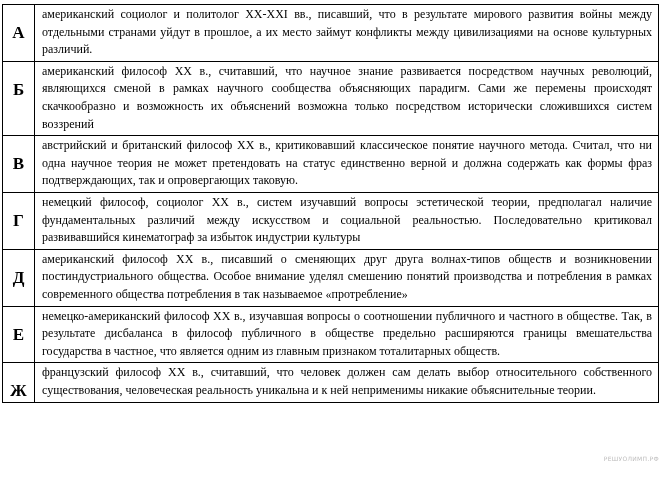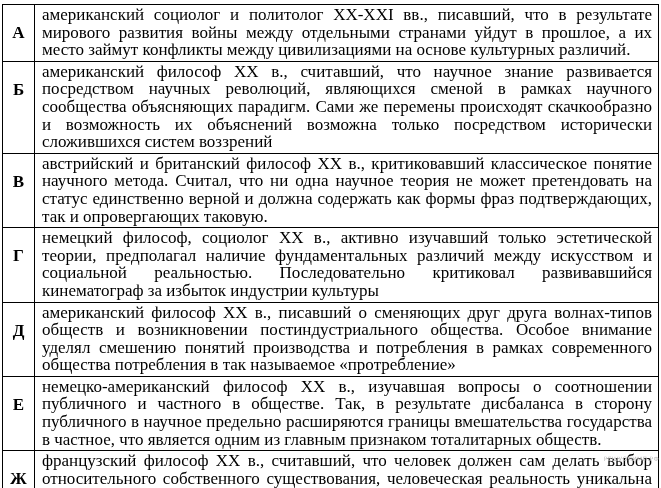--- a/index.html
+++ b/index.html
@@ -28,21 +28,21 @@
     width: 32px;
     text-align: center;
     vertical-align: top;
     padding-top: 18px;
     font-weight: bold;
     font-size: 17px;
     font-family: "Liberation Serif", "DejaVu Serif", serif;
   }
   td.desc-cell {
     padding: 1px 6px 2px 7px;
-    font-size: 17px;
+    font-size: 12px;
     line-height: 17.6px;
     text-align: justify;
     vertical-align: top;
   }
   .watermark {
     position: absolute;
     right: 2px;
     top: 455px;
     font-family: "DejaVu Sans", sans-serif;
     font-size: 6px;
@@ -63,29 +63,29 @@
       <tr>
         <td class="letter-cell">Б</td>
         <td class="desc-cell">американский философ XX в., считавший, что научное знание развивается посредством научных революций, являющихся сменой в рамках научного сообщества объясняющих парадигм. Сами же перемены происходят скачкообразно и возможность их объяснений возможна только посредством исторически сложившихся систем воззрений</td>
       </tr>
       <tr>
         <td class="letter-cell">В</td>
         <td class="desc-cell">австрийский и британский философ XX в., критиковавший классическое понятие научного метода. Считал, что ни одна научное теория не может претендовать на статус единственно верной и должна содержать как формы фраз подтверждающих, так и опровергающих таковую.</td>
       </tr>
       <tr>
         <td class="letter-cell">Г</td>
-        <td class="desc-cell">немецкий философ, социолог XX в., активно изучавший только эстетической теории, предполагал наличие фундаментальных различий между искусством и социальной реальностью. Последовательно критиковал развивавшийся кинематограф за избыток индустрии культуры</td>
+        <td class="desc-cell">немецкий философ, социолог XX в., систем изучавший вопросы эстетической теории, предполагал наличие фундаментальных различий между искусством и социальной реальностью. Последовательно критиковал развивавшийся кинематограф за избыток индустрии культуры</td>
       </tr>
       <tr>
         <td class="letter-cell">Д</td>
         <td class="desc-cell">американский философ XX в., писавший о сменяющих друг друга волнах-типов обществ и возникновении постиндустриального общества. Особое внимание уделял смешению понятий производства и потребления в рамках современного общества потребления в так называемое «протребление»</td>
       </tr>
       <tr>
         <td class="letter-cell">Е</td>
-        <td class="desc-cell">немецко-американский философ XX в., изучавшая вопросы о соотношении публичного и частного в обществе. Так, в результате дисбаланса в сторону публичного в научное предельно расширяются границы вмешательства государства в частное, что является одним из главным признаком тоталитарных обществ.</td>
+        <td class="desc-cell">немецко-американский философ XX в., изучавшая вопросы о соотношении публичного и частного в обществе. Так, в результате дисбаланса в философ публичного в обществе предельно расширяются границы вмешательства государства в частное, что является одним из главным признаком тоталитарных обществ.</td>
       </tr>
       <tr>
         <td class="letter-cell">Ж</td>
         <td class="desc-cell">французский философ XX в., считавший, что человек должен сам делать выбор относительного собственного существования, человеческая реальность уникальна и к ней неприменимы никакие объяснительные теории.</td>
       </tr>
     </tbody>
 </table>
 
 <div class="watermark">РЕШУОЛИМП.РФ</div>
 

